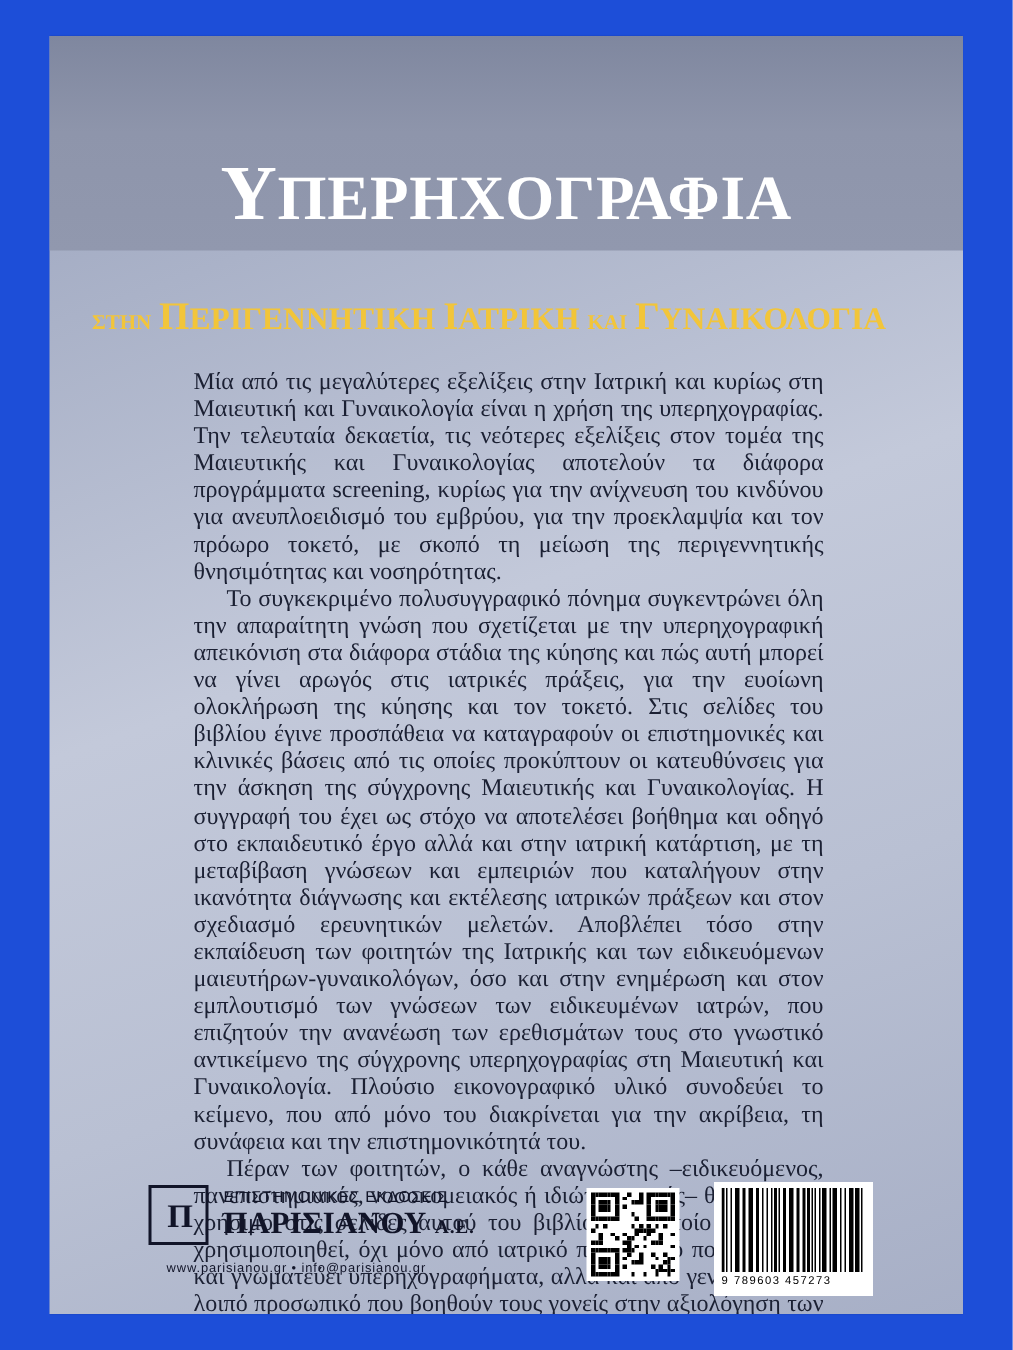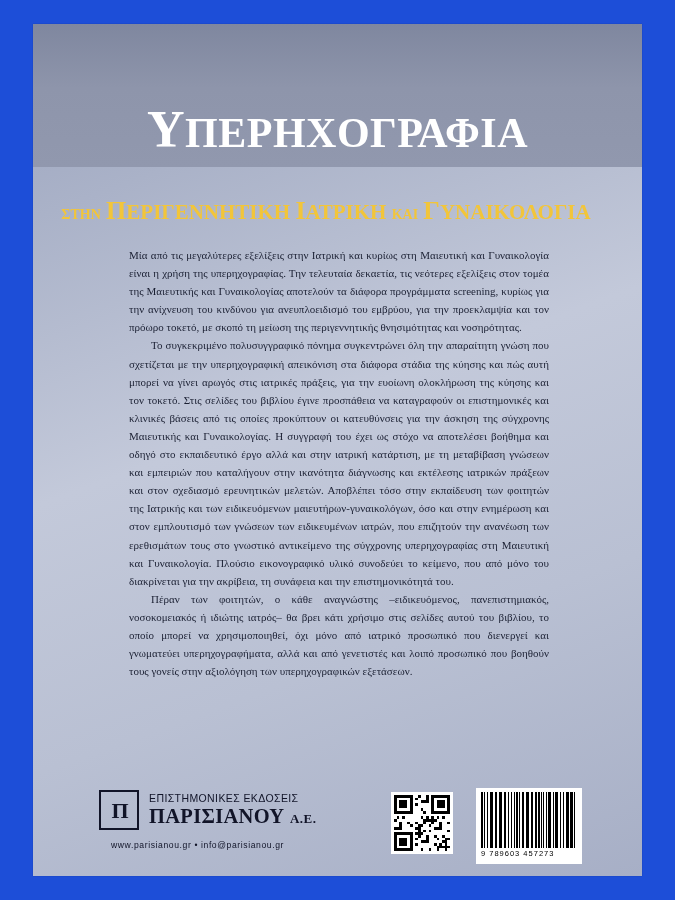--- a/index.html
+++ b/index.html
@@ -81,21 +81,21 @@
   }
 
   
   .blurb {
     position: absolute;
     left: 96px;
     top: 222px;
     width: 420px;
     color: #1b2033;
     font-family: "Liberation Serif", serif;
-    font-size: 11px;
+    font-size: 16px;
     line-height: 18.1px;
     text-align: justify;
   }
   .blurb p {
     margin: 0 0 0 0;
     text-indent: 22px;
   }
   .blurb p.first {
     text-indent: 0;
   }

